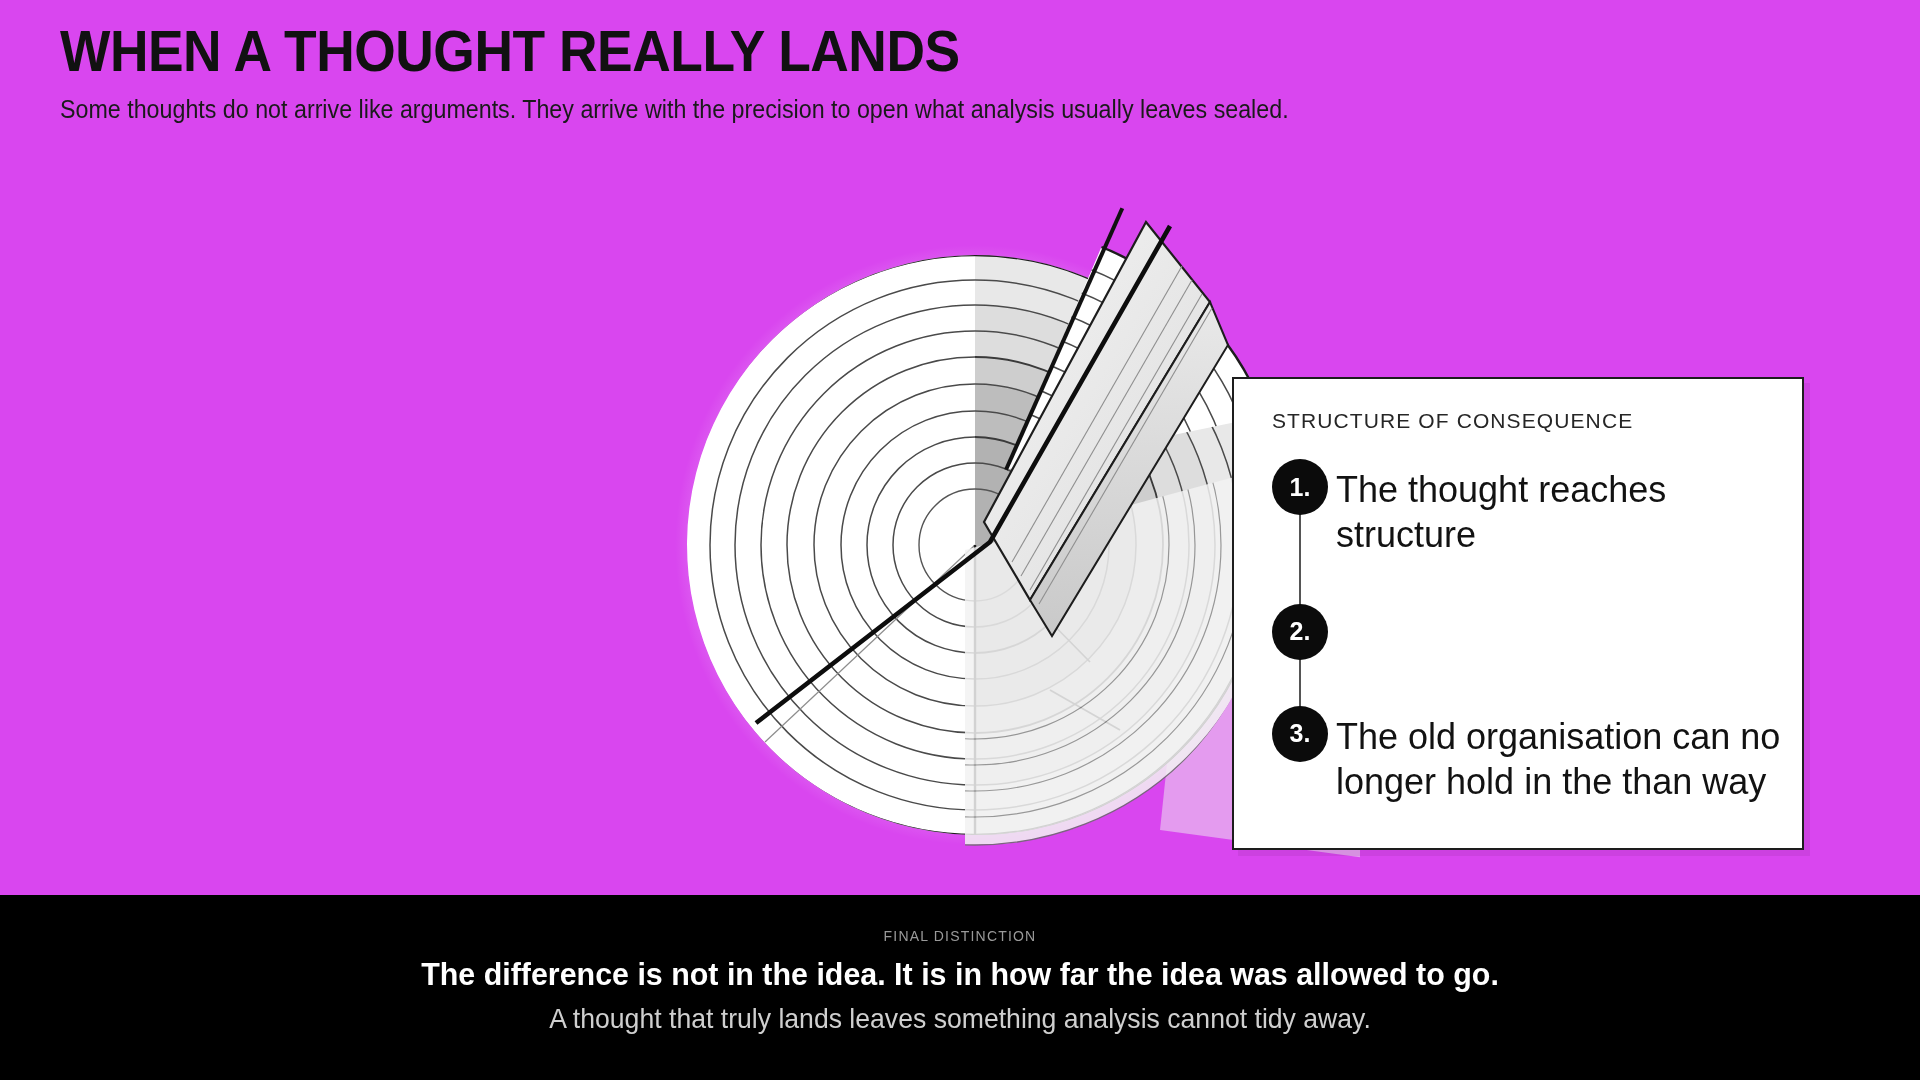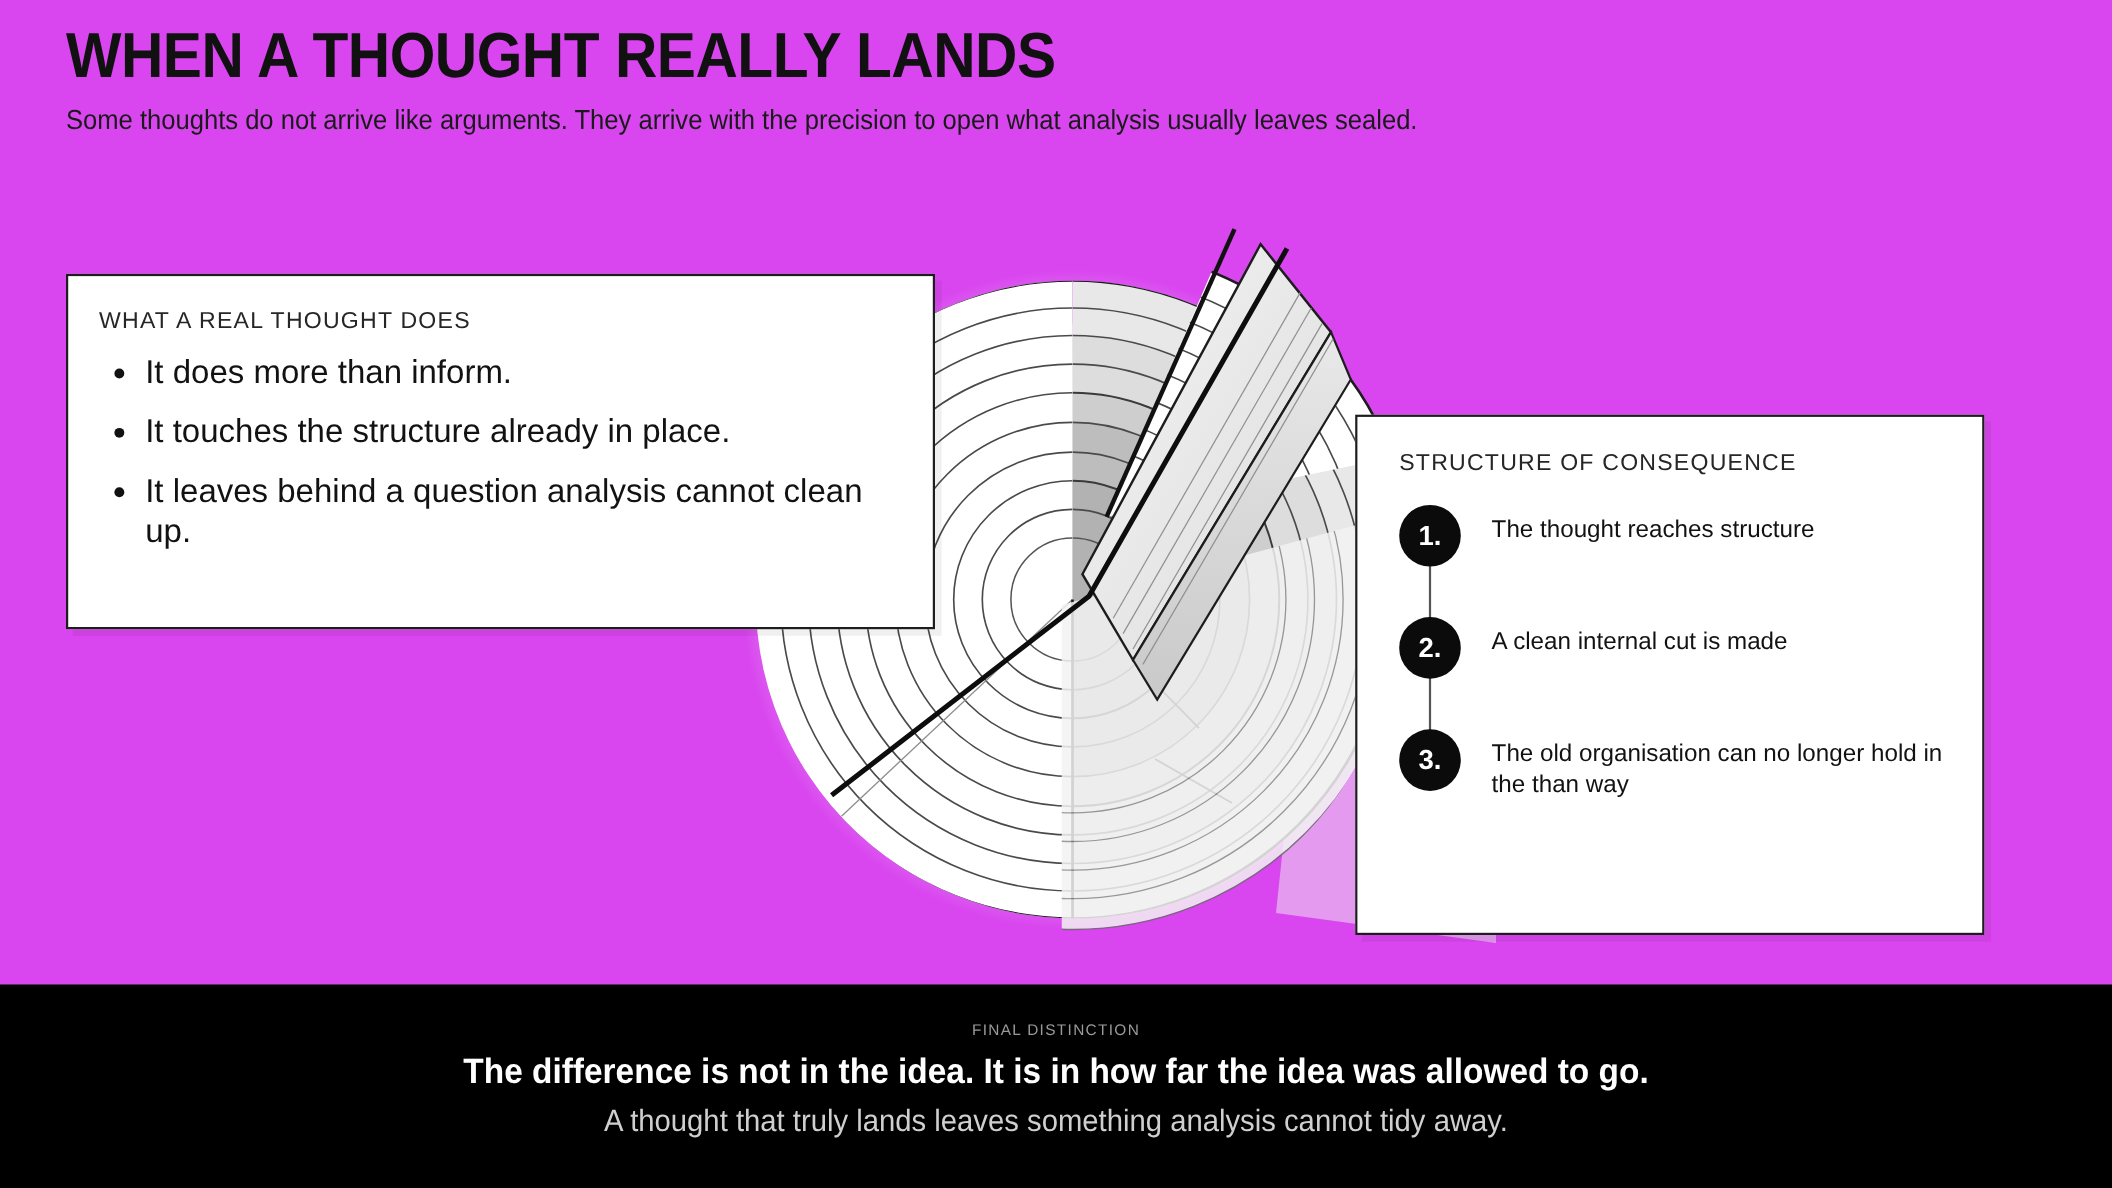--- a/index.html
+++ b/index.html
@@ -103,22 +103,22 @@
     background:#0b0b0b;
     color:#ffffff;
     font-size:25px;
     font-weight:700;
     display:flex;
     align-items:center;
     justify-content:center;
     z-index:2;
   }
   .step-text {
-    margin-left:28px;
-    font-size:22px;
+    margin-left:8px;
+    font-size:36px;
     line-height:1.26;
     color:#121212;
     padding-top:8px;
     max-width:470px;
   }
   .step-connector {
     position:absolute;
     left:65px;
     width:2px;
     background:#555555;
@@ -279,42 +279,33 @@
           <path d="M 470,420 L 642,124"></path>
           <path d="M 479,434 L 652,138"></path>
         </g>
       </g>
 
       <path d="M 196,553 L 430,372 L 610,56" fill="none" stroke="#0d0d0d" stroke-width="4.6" stroke-linejoin="round"></path>
 
     </svg>
   </div>
 
-  <div class="card" id="card-left">
-    <div class="card-kicker">WHAT A REAL THOUGHT DOES</div>
-    <ul id="bullets">
-      <li>It does more than inform.</li>
-      <li>It touches the structure already in place.</li>
-      <li>It leaves behind a question analysis cannot clean up.</li>
-    </ul>
-  </div>
 
   <div class="card" id="card-right">
     <div class="card-kicker">STRUCTURE OF CONSEQUENCE</div>
     <div id="steps">
       <div class="step-connector" style="top:28px;height:100px;"></div>
       <div class="step-connector" style="top:128px;height:120px;"></div>
 
       <div class="step">
         <div class="step-num">1.</div>
         <div class="step-text">The thought reaches structure</div>
       </div>
       <div class="step">
         <div class="step-num">2.</div>
-        <div class="step-text">A clean internal cut is made</div>
       </div>
       <div class="step">
         <div class="step-num">3.</div>
         <div class="step-text">The old organisation can no longer hold in the than way</div>
       </div>
     </div>
   </div>
 
   <div id="banner">
     <div id="banner-kicker">FINAL DISTINCTION</div>

